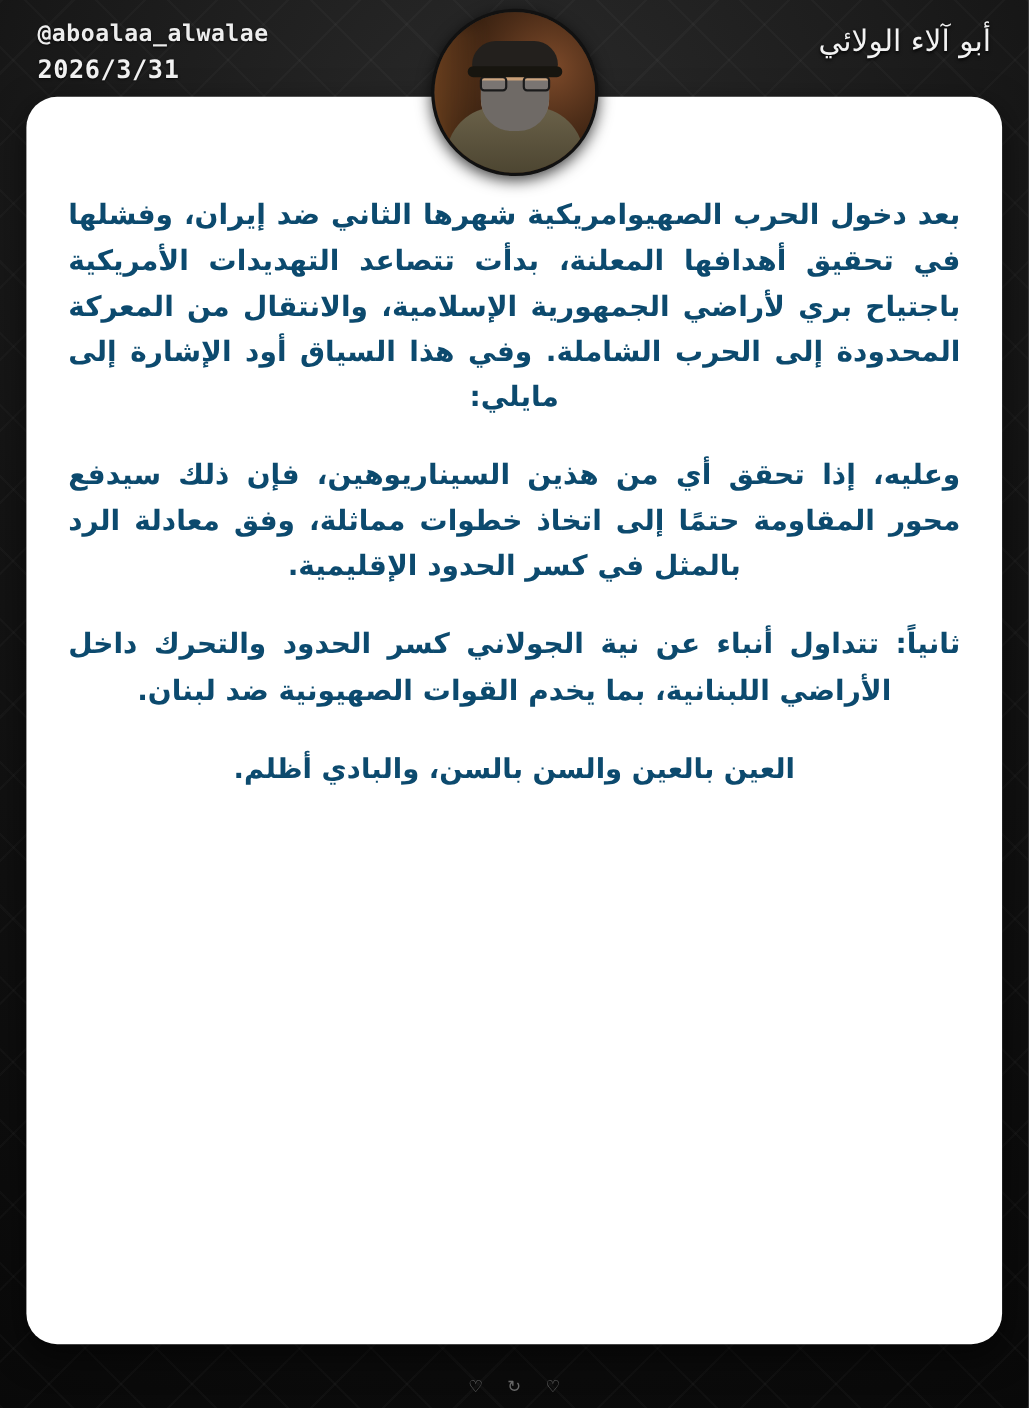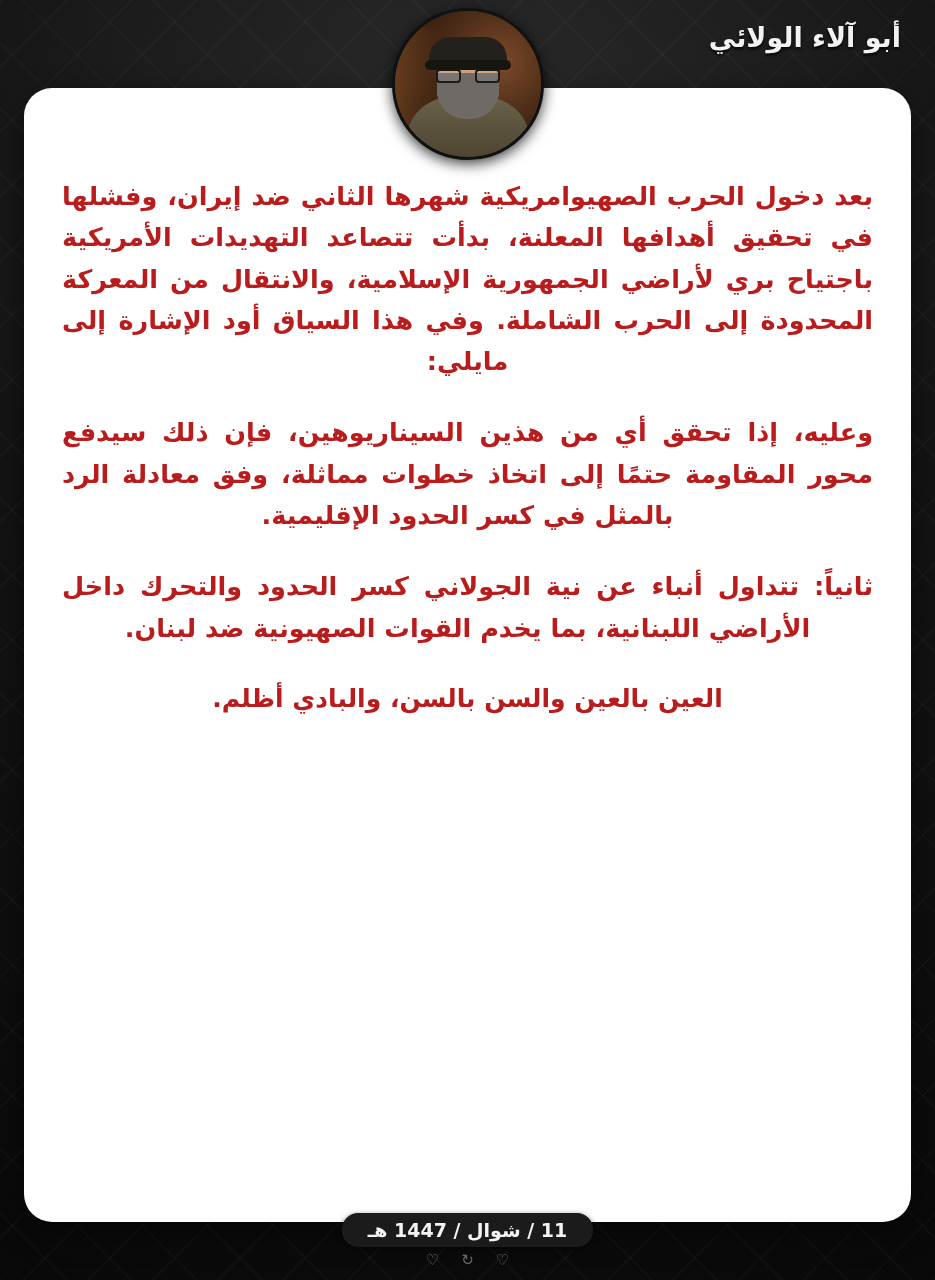--- a/index.html
+++ b/index.html
@@ -49,21 +49,21 @@
     margin-top: 9px;
     font-size: 23px;
     font-weight: bold;
     color: #f2f2f2;
     text-shadow: 0 1px 2px rgba(0,0,0,.8);
   }
 
   .brand {
     direction: rtl;
     font-size: 27px;
-    font-weight: bold;
+    font-weight: normal;
     color: #f2f2f2;
     text-shadow: 0 2px 3px rgba(0,0,0,.9);
     padding-top: 4px;
     font-family: "DejaVu Sans", "Liberation Sans", sans-serif;
   }
 
   
   .avatar {
     position: absolute;
     top: 8px;
@@ -156,21 +156,21 @@
     border-radius: 28px;
     padding: 88px 38px 40px 38px;
     box-shadow: 0 10px 30px rgba(0,0,0,.55);
     overflow: hidden;
   }
 
   .body-text {
     direction: rtl;
     text-align: justify;
     text-align-last: center;
-    color: #b91c1c;
+    color: #0c4a6e;
     font-size: 25.5px;
     line-height: 1.62;
     font-weight: bold;
     letter-spacing: 0;
   }
   .para { margin-bottom: 30px; }
   .para:last-child { margin-bottom: 0; }
   .para.center { text-align: center; text-align-last: center; }
   .para.closing {
     margin-top: 20px;
@@ -207,20 +207,24 @@
   .reactions span { line-height: 1; }
 </style>
 </head>
 <body>
 
 <div class="poster">
 
   <div class="header">
     <div class="brand">أبو آلاء الولائي</div>
 
+    <div class="handle-block">
+      <div class="handle">@aboalaa_alwalae</div>
+      <div class="date">2026/3/31</div>
+    </div>
   </div>
 
   <div class="avatar">
     <div class="av-bg"></div>
     <div class="av-body"></div>
     <div class="av-head"></div>
     <div class="av-beard"></div>
     <div class="av-glasses">
         <span class="l"></span>
         <span class="r"></span>
@@ -231,21 +235,20 @@
   <div class="card">
     <div class="body-text">
       <p class="para">بعد دخول الحرب الصهيوامريكية شهرها الثاني ضد إيران، وفشلها في تحقيق أهدافها المعلنة، بدأت تتصاعد التهديدات الأمريكية باجتياح بري لأراضي الجمهورية الإسلامية، والانتقال من المعركة المحدودة إلى الحرب الشاملة. وفي هذا السياق أود الإشارة إلى مايلي:</p>
       <p class="para">وعليه، إذا تحقق أي من هذين السيناريوهين، فإن ذلك سيدفع محور المقاومة حتمًا إلى اتخاذ خطوات مماثلة، وفق معادلة الرد بالمثل في كسر الحدود الإقليمية.</p>
       <p class="para">ثانياً: تتداول أنباء عن نية الجولاني كسر الحدود والتحرك داخل الأراضي اللبنانية، بما يخدم القوات الصهيونية ضد لبنان.</p>
       <p class="para center closing">العين بالعين والسن بالسن، والبادي أظلم.</p>
     </div>
   </div>
 
   <div class="footer">
-    <div class="hijri">11 / شوال / 1447 هـ</div>
     <div class="reactions">
       <span>♡</span>
       <span>↻</span>
       <span>♡</span>
     </div>
   </div>
 
 </div>
 
 </body></html>

